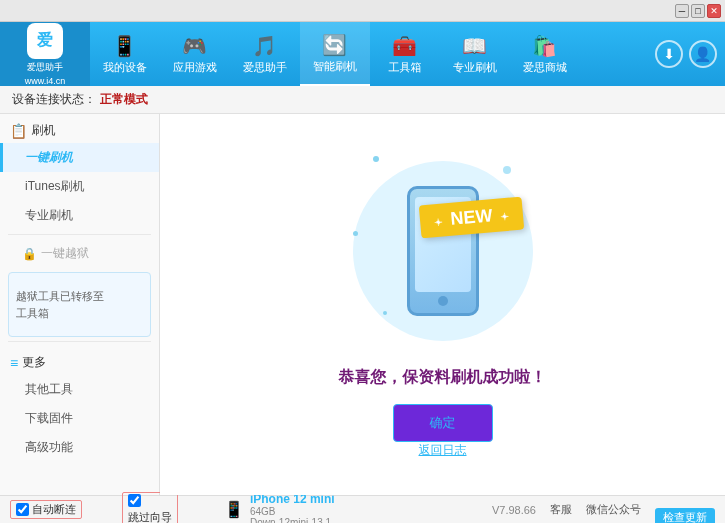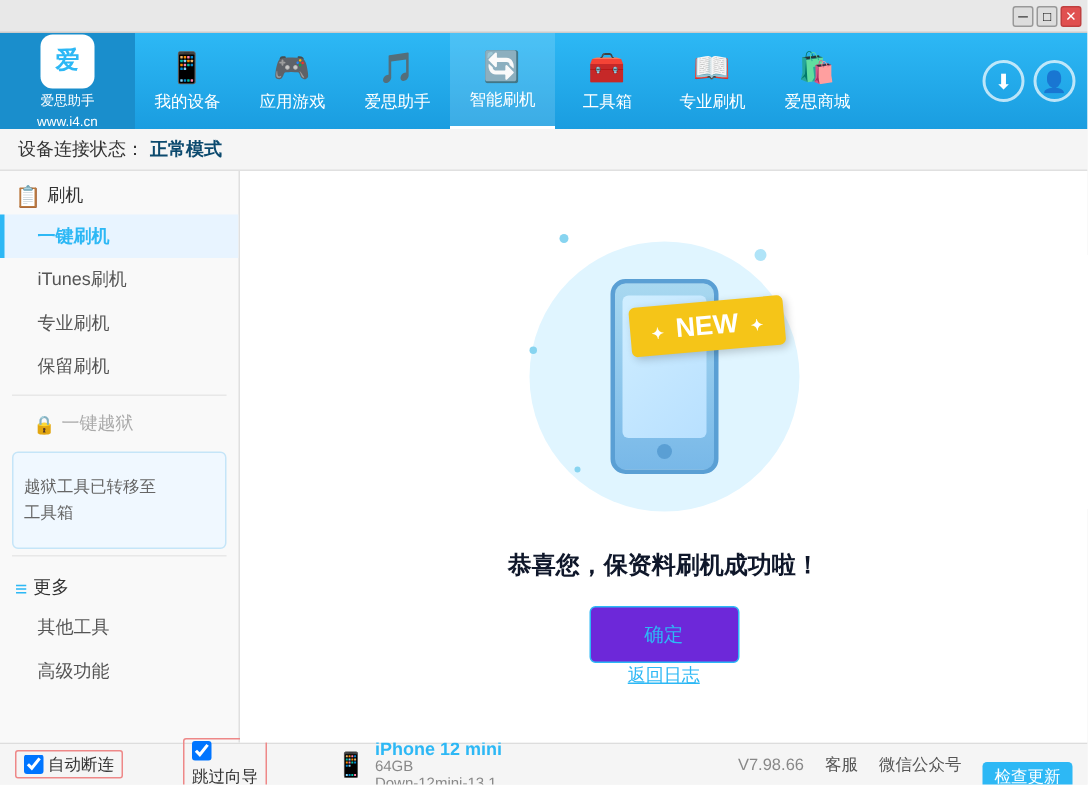--- a/index.html
+++ b/index.html
@@ -102,21 +102,21 @@
       height: 28px;
       background: #f5f5f5;
       border-bottom: 1px solid #e0e0e0;
       display: flex;
       align-items: center;
       padding-left: 12px;
       font-size: 12px;
       color: #666;
     }
     .status-bar .status-label { color: #333; }
-    .status-bar .status-value { color: #0c4a6e; font-weight: bold; margin-left: 4px; }
+    .status-bar .status-value { color: #b91c1c; font-weight: bold; margin-left: 4px; }
 
     
     .main-layout {
       display: flex;
       height: calc(523px - 22px - 64px - 28px - 28px);
     }
 
     
     .sidebar {
       width: 160px;
@@ -138,20 +138,21 @@
       color: #555;
       cursor: pointer;
       font-size: 12px;
       border-left: 3px solid transparent;
     }
     .sidebar-item.active {
       color: #2db8f5;
       background: #e8f4ff;
       border-left: 3px solid #2db8f5;
       font-weight: bold;
+      font-style: italic;
     }
     .sidebar-disabled {
       padding: 6px 10px 6px 22px;
       color: #aaa;
       font-size: 12px;
       display: flex;
       align-items: center;
       gap: 4px;
     }
     .notice-box {
@@ -262,21 +263,21 @@
     .sparkle {
       position: absolute;
       width: 6px; height: 6px;
       background: #87d4f0;
       border-radius: 50%;
       z-index: 1;
     }
 
     .success-text {
       font-size: 16px;
-      color: #0f172a;
+      color: #701a75;
       margin-bottom: 16px;
       font-weight: bold;
     }
     .confirm-btn {
       width: 100px;
       height: 38px;
       border: 1px solid #2db8f5;
       border-radius: 4px;
       background: #6d28d9;
       color: #2db8f5;
@@ -366,39 +367,39 @@
 
   <div class="sidebar">
 
     <div class="sidebar-section-header">
       <span class="icon">📋</span>
       <span>刷机</span>
     </div>
     <div class="sidebar-item active">一键刷机</div>
     <div class="sidebar-item">iTunes刷机</div>
     <div class="sidebar-item">专业刷机</div>
-    <div class="sidebar-item">保留刷机</div>
 
     <hr class="sidebar-divider">
 
     <div class="sidebar-disabled">
       <span>🔒</span>
       <span>一键越狱</span>
     </div>
     <div class="notice-box">
       越狱工具已转移至<br>工具箱
     </div>
 
     <hr class="sidebar-divider">
 
     <div class="sidebar-section-header">
       <span class="icon">≡</span>
       <span>更多</span>
     </div>
     <div class="sidebar-item">其他工具</div>
+    <div class="sidebar-item">下载固件</div>
     <div class="sidebar-item">高级功能</div>
   </div>
 
   <div class="content">
 
     <div class="phone-illustration">
 
       <div class="circle-bg"></div>
 
       <div class="sparkle" style="top:5px;left:40px;"></div>

